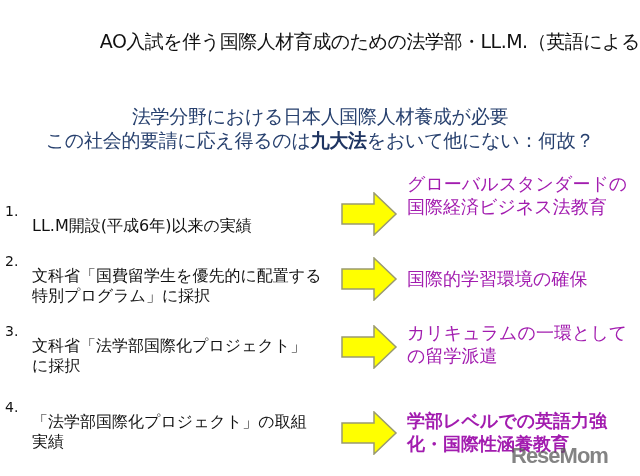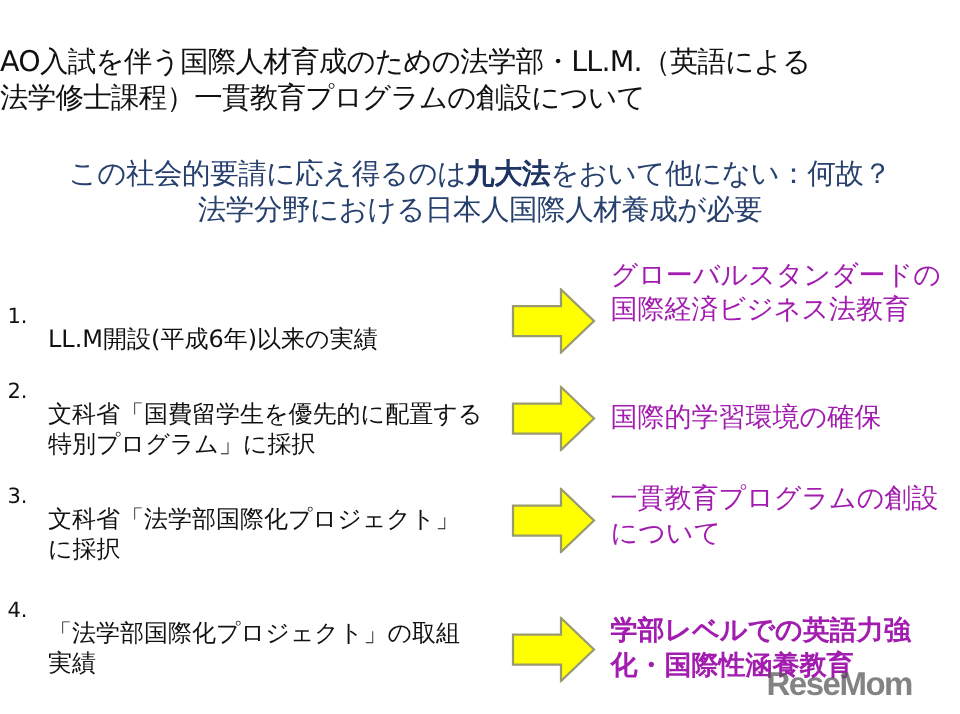--- a/index.html
+++ b/index.html
@@ -13,21 +13,21 @@
       position: relative;
       overflow: hidden;
       font-family: "DejaVu Sans", "Liberation Sans", sans-serif;
       color: #111111;
     }
     .title {
       position: absolute;
       left: 0;
       top: 29px;
       width: 640px;
-      text-align: left;
+      text-align: right;
       font-size: 19px;
       line-height: 24px;
       color: #111;
       letter-spacing: -0.5px;
     }
     .title div { white-space: nowrap; }
     .subtitle {
       position: absolute;
       left: 0;
       top: 104px;
@@ -90,26 +90,25 @@
       font-weight: bold;
       color: rgba(90,90,90,0.75);
       letter-spacing: -1px;
     }
   </style>
 </head>
 <body>
 
 <div class="title">
   <div>AO入試を伴う国際人材育成のための法学部・LL.M.（英語による</div>
-  <div>法学修士課程）一貫教育プログラムの創設について</div>
 </div>
 
 <div class="subtitle">
+  <div>法学分野における日本人国際人材養成が必要</div>
   <div><span>この社会的要請に応え得るのは</span><span class="bold">九大法</span><span>をおいて他にない：何故？</span></div>
-  <div>法学分野における日本人国際人材養成が必要</div>
 </div>
 
 <div class="item" style="top:172px;">
   <div class="item-left" style="top:29px;">
     <span class="item-num">1.</span>
     <span class="item-text">LL.M開設(平成6年)以来の実績</span>
   </div>
   <svg class="arrow" style="top:20px;" viewBox="0 0 58 44">
     <polygon points="2,12 34,12 34,1 56,22 34,43 34,32 2,32" fill="#ffff00" stroke="#9a9a70" stroke-width="1.5"></polygon>
   </svg>
@@ -128,21 +127,21 @@
 </div>
 
 <div class="item" style="top:321px;">
   <div class="item-left" style="top:0px;">
     <span class="item-num">3.</span>
     <span class="item-text">文科省「法学部国際化プロジェクト」に採択</span>
   </div>
   <svg class="arrow" style="top:4px;" viewBox="0 0 58 44">
     <polygon points="2,12 34,12 34,1 56,22 34,43 34,32 2,32" fill="#ffff00" stroke="#9a9a70" stroke-width="1.5"></polygon>
   </svg>
-  <div class="item-right" style="top:0px;">一貫教育プログラムの創設について</div>
+  <div class="item-right" style="top:0px;">カリキュラムの一環としての留学派遣</div>
 </div>
 
 <div class="item" style="top:397px;">
   <div class="item-left" style="top:0px;">
     <span class="item-num">4.</span>
     <span class="item-text">「法学部国際化プロジェクト」の取組実績</span>
   </div>
   <svg class="arrow" style="top:14px;" viewBox="0 0 58 44">
     <polygon points="2,12 34,12 34,1 56,22 34,43 34,32 2,32" fill="#ffff00" stroke="#9a9a70" stroke-width="1.5"></polygon>
   </svg>

